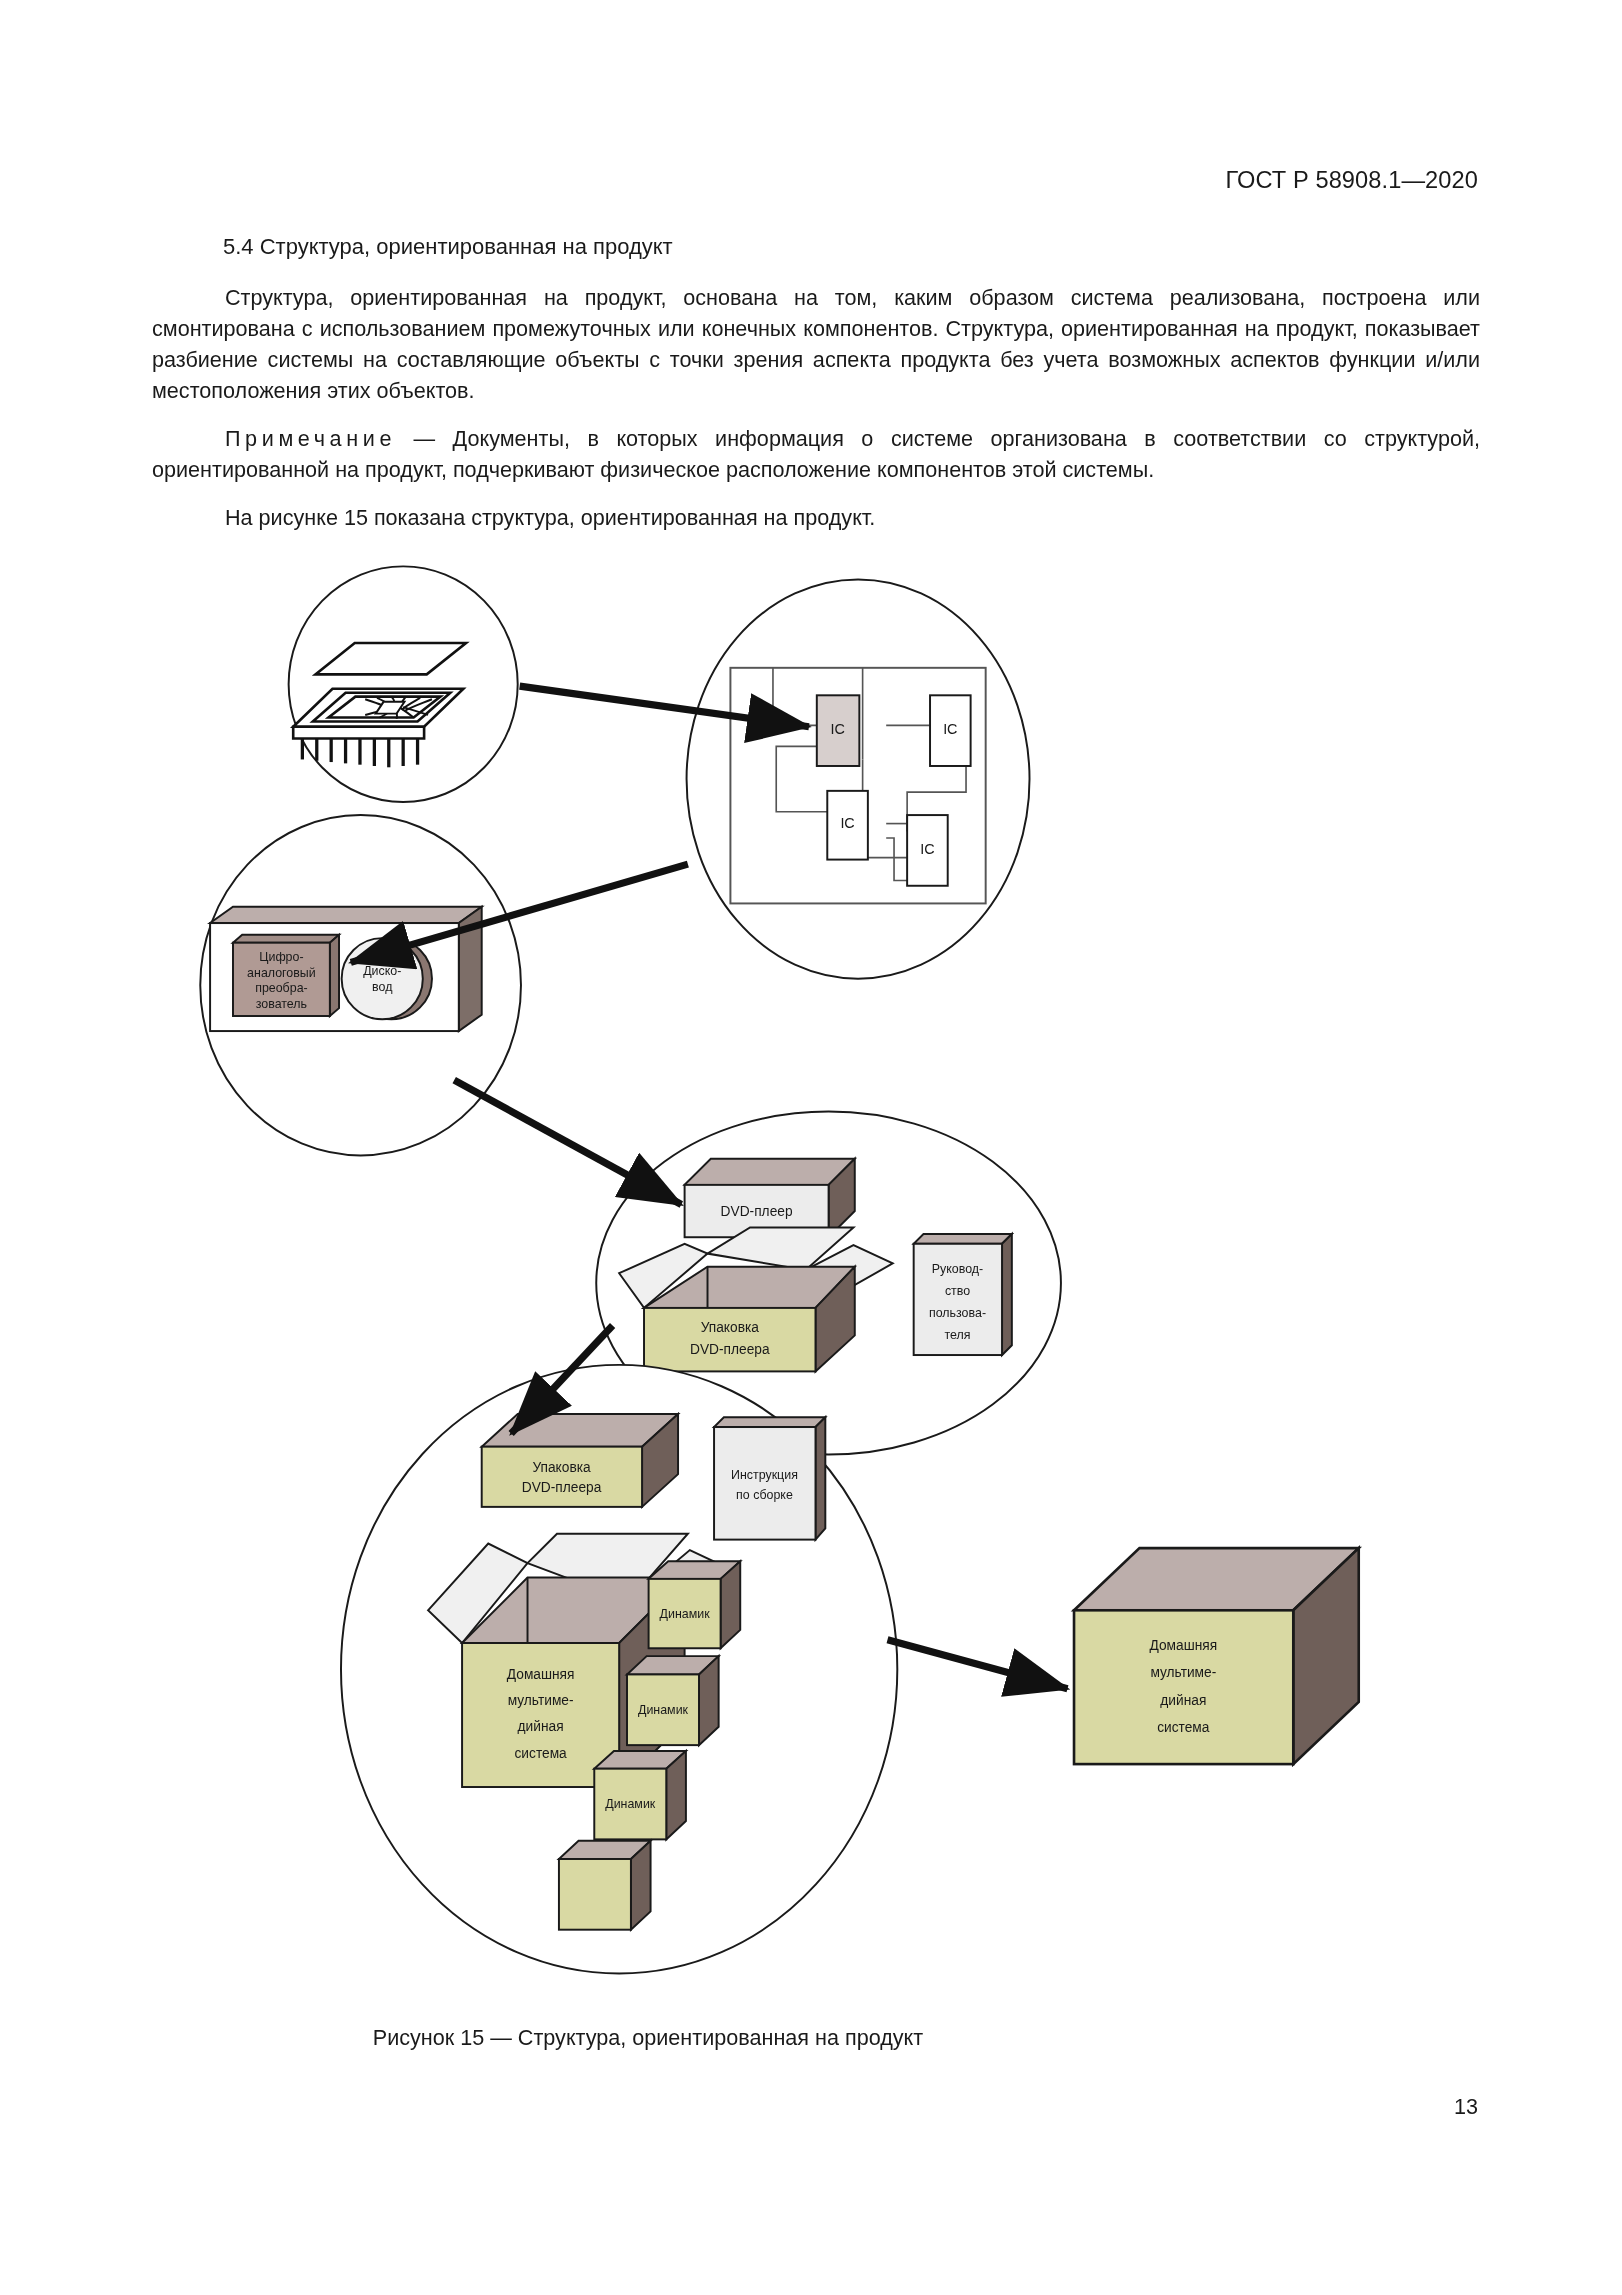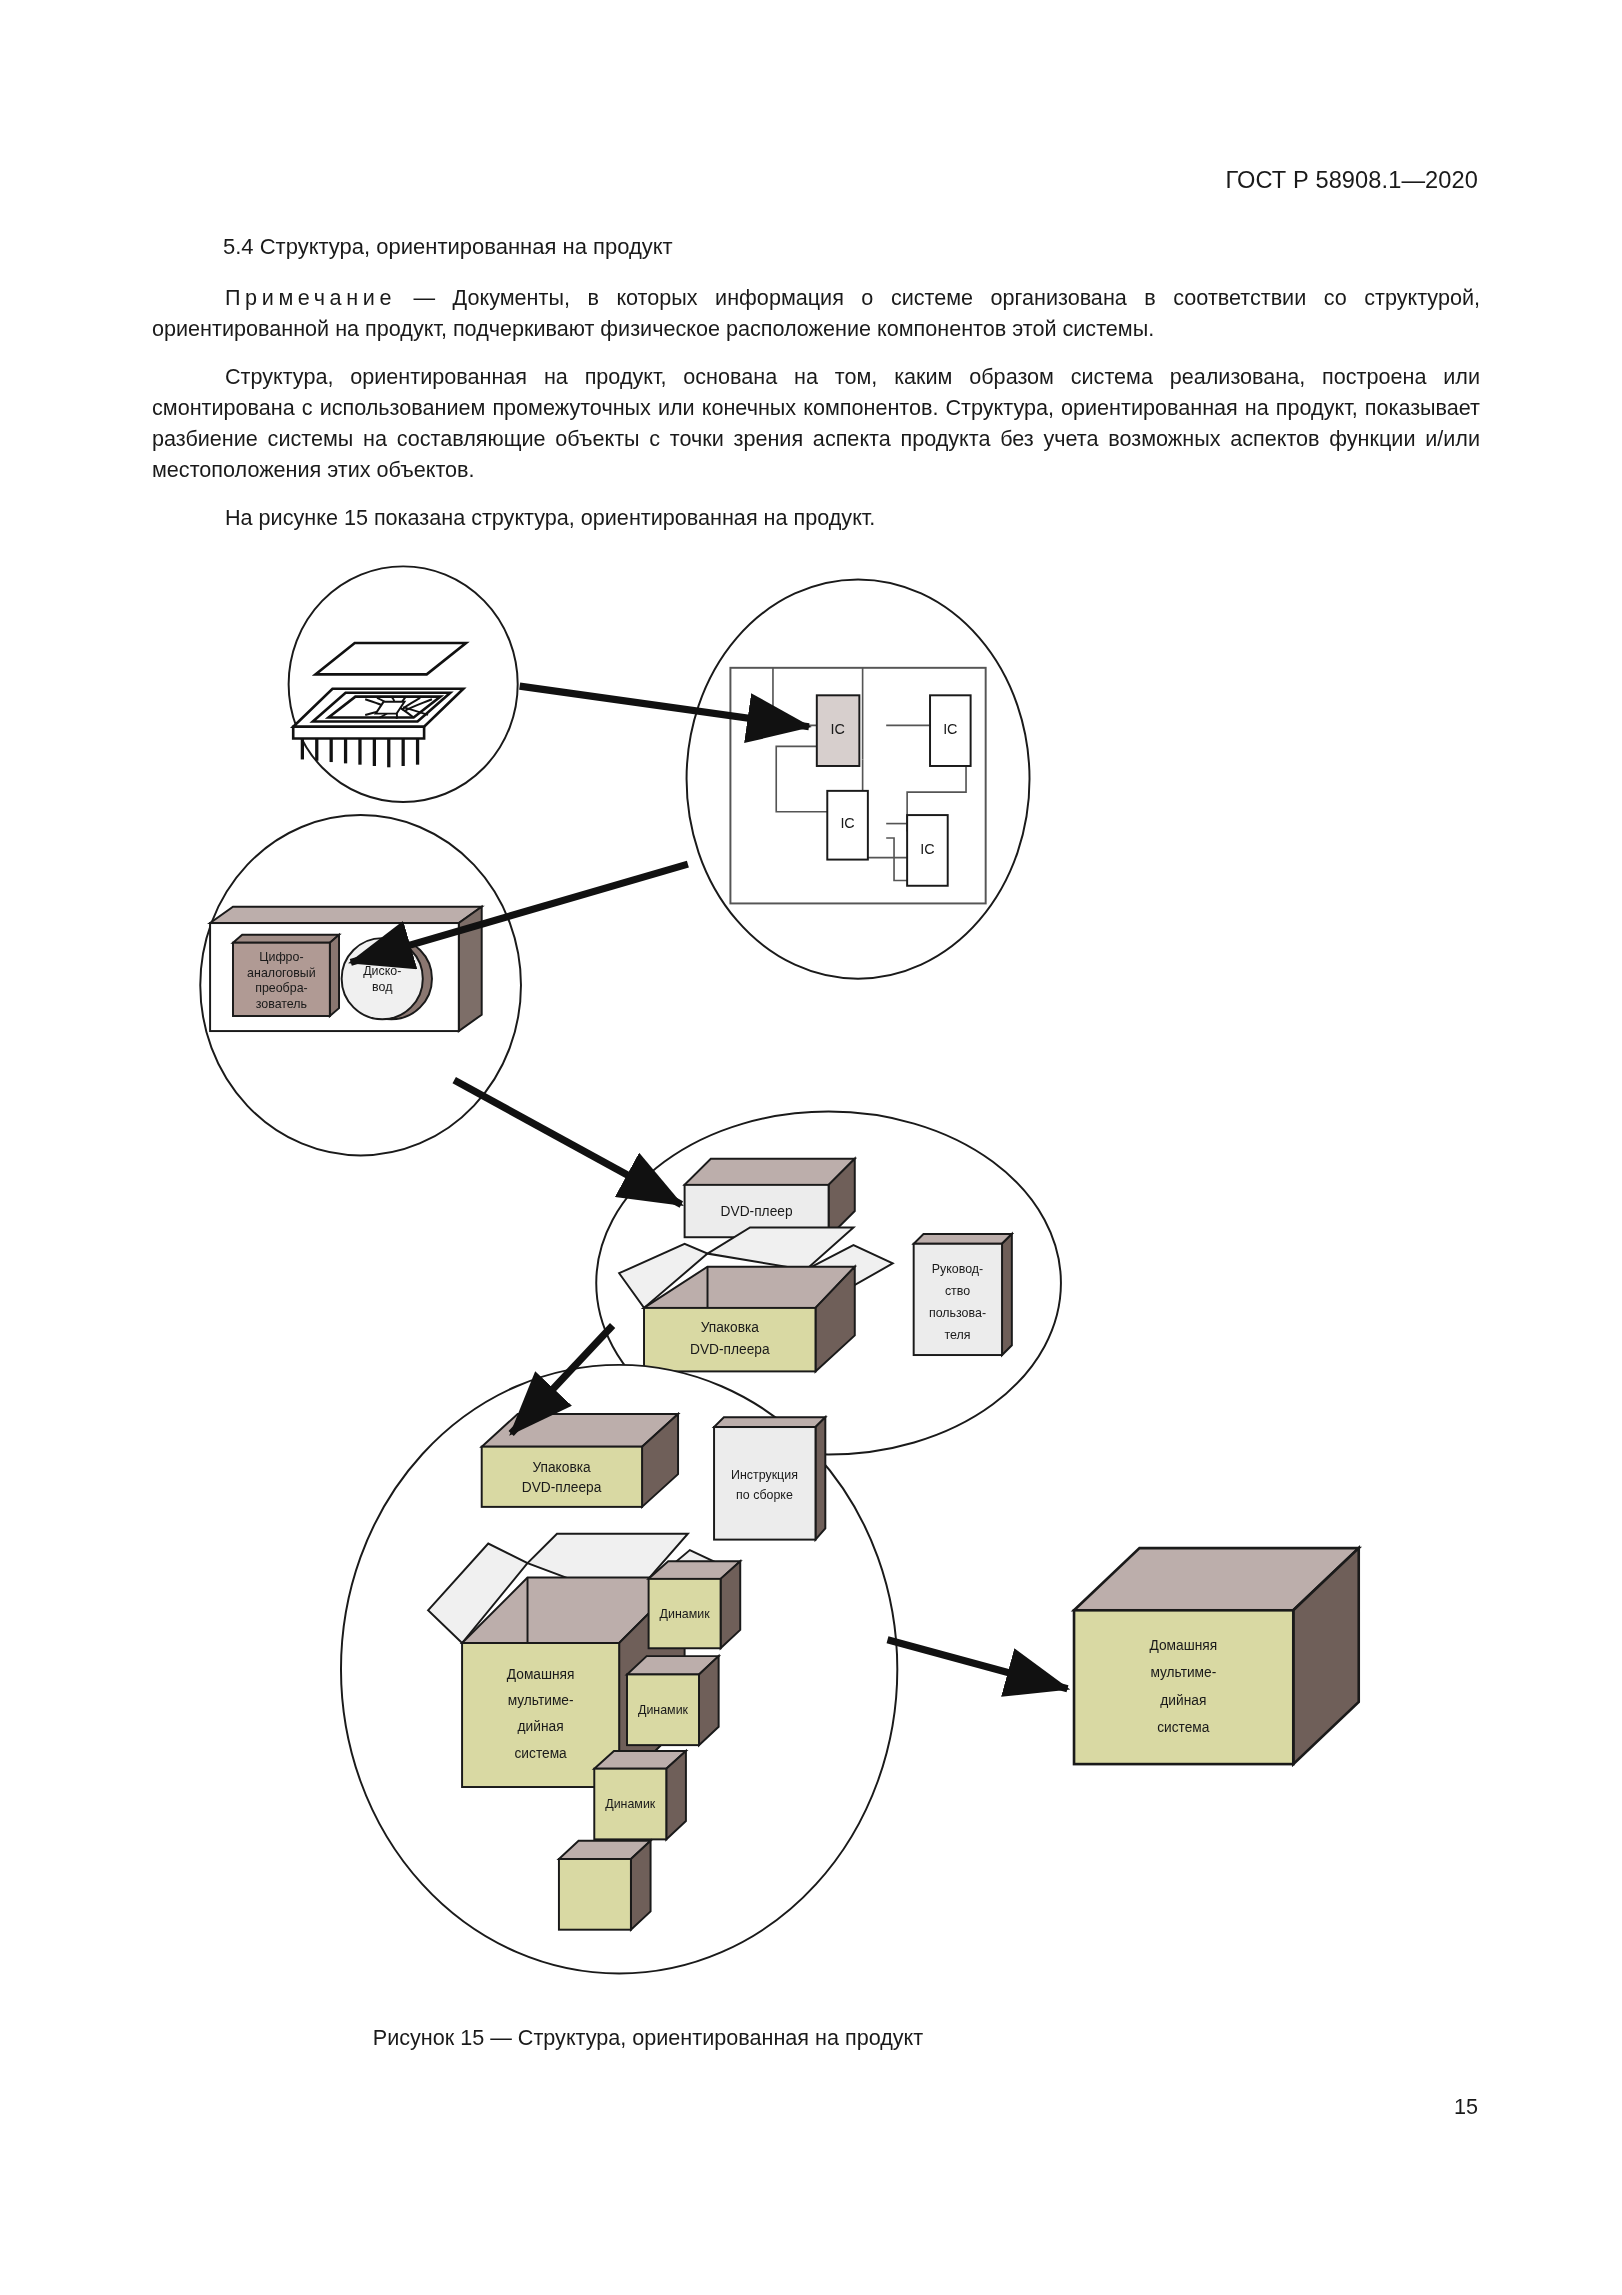--- a/index.html
+++ b/index.html
@@ -54,23 +54,23 @@
 </head>
 <body>
 
 <div class="page">
 
   <div class="header-std">ГОСТ Р 58908.1—2020</div>
 
   <div class="content">
     <h2 class="section-title">5.4 Структура, ориентированная на продукт</h2>
 
+    <p class="body-text">Структура, ориентированная на продукт, основана на том, каким образом система реализована, построена или смонтирована с использованием промежуточных или конечных компонентов. Структура, ориентированная на продукт, показывает разбиение системы на составляющие объекты с точки зрения аспекта продукта без учета возможных аспектов функции и/или местоположения этих объектов.</p>
+
     <p class="body-text note"><span class="note-label">Примечание</span><span> — Документы, в которых информация о системе организована в соответствии со структурой, ориентированной на продукт, подчеркивают физическое расположение компонентов этой системы.</span></p>
-
-    <p class="body-text">Структура, ориентированная на продукт, основана на том, каким образом система реализована, построена или смонтирована с использованием промежуточных или конечных компонентов. Структура, ориентированная на продукт, показывает разбиение системы на составляющие объекты с точки зрения аспекта продукта без учета возможных аспектов функции и/или местоположения этих объектов.</p>
 
     <p class="body-text last-line">На рисунке 15 показана структура, ориентированная на продукт.</p>
   </div>
 
   <div class="figure-wrap">
     <svg class="figure-svg" width="1309" height="1453" viewBox="0 0 2000 2220">
 
       <defs>
         <marker id="arrowhead" markerWidth="9" markerHeight="7" refX="8.6" refY="3.5" orient="auto" markerUnits="strokeWidth">
           <path d="M0,0 L9,3.5 L0,7 z" fill="#111"></path>
@@ -298,16 +298,16 @@
         <text class="lbl" x="1562" y="1806" text-anchor="middle">система</text>
       </g>
 
       <line x1="1110" y1="1665" x2="1385" y2="1740" stroke="#111" stroke-width="11" marker-end="url(#arrowhead)"></line>
 
     </svg>
   </div>
 
   <div class="fig-caption">Рисунок 15 — Структура, ориентированная на продукт</div>
 
-  <div class="page-number">15</div>
+  <div class="page-number">13</div>
 
 </div>
 
 
 </body></html>

